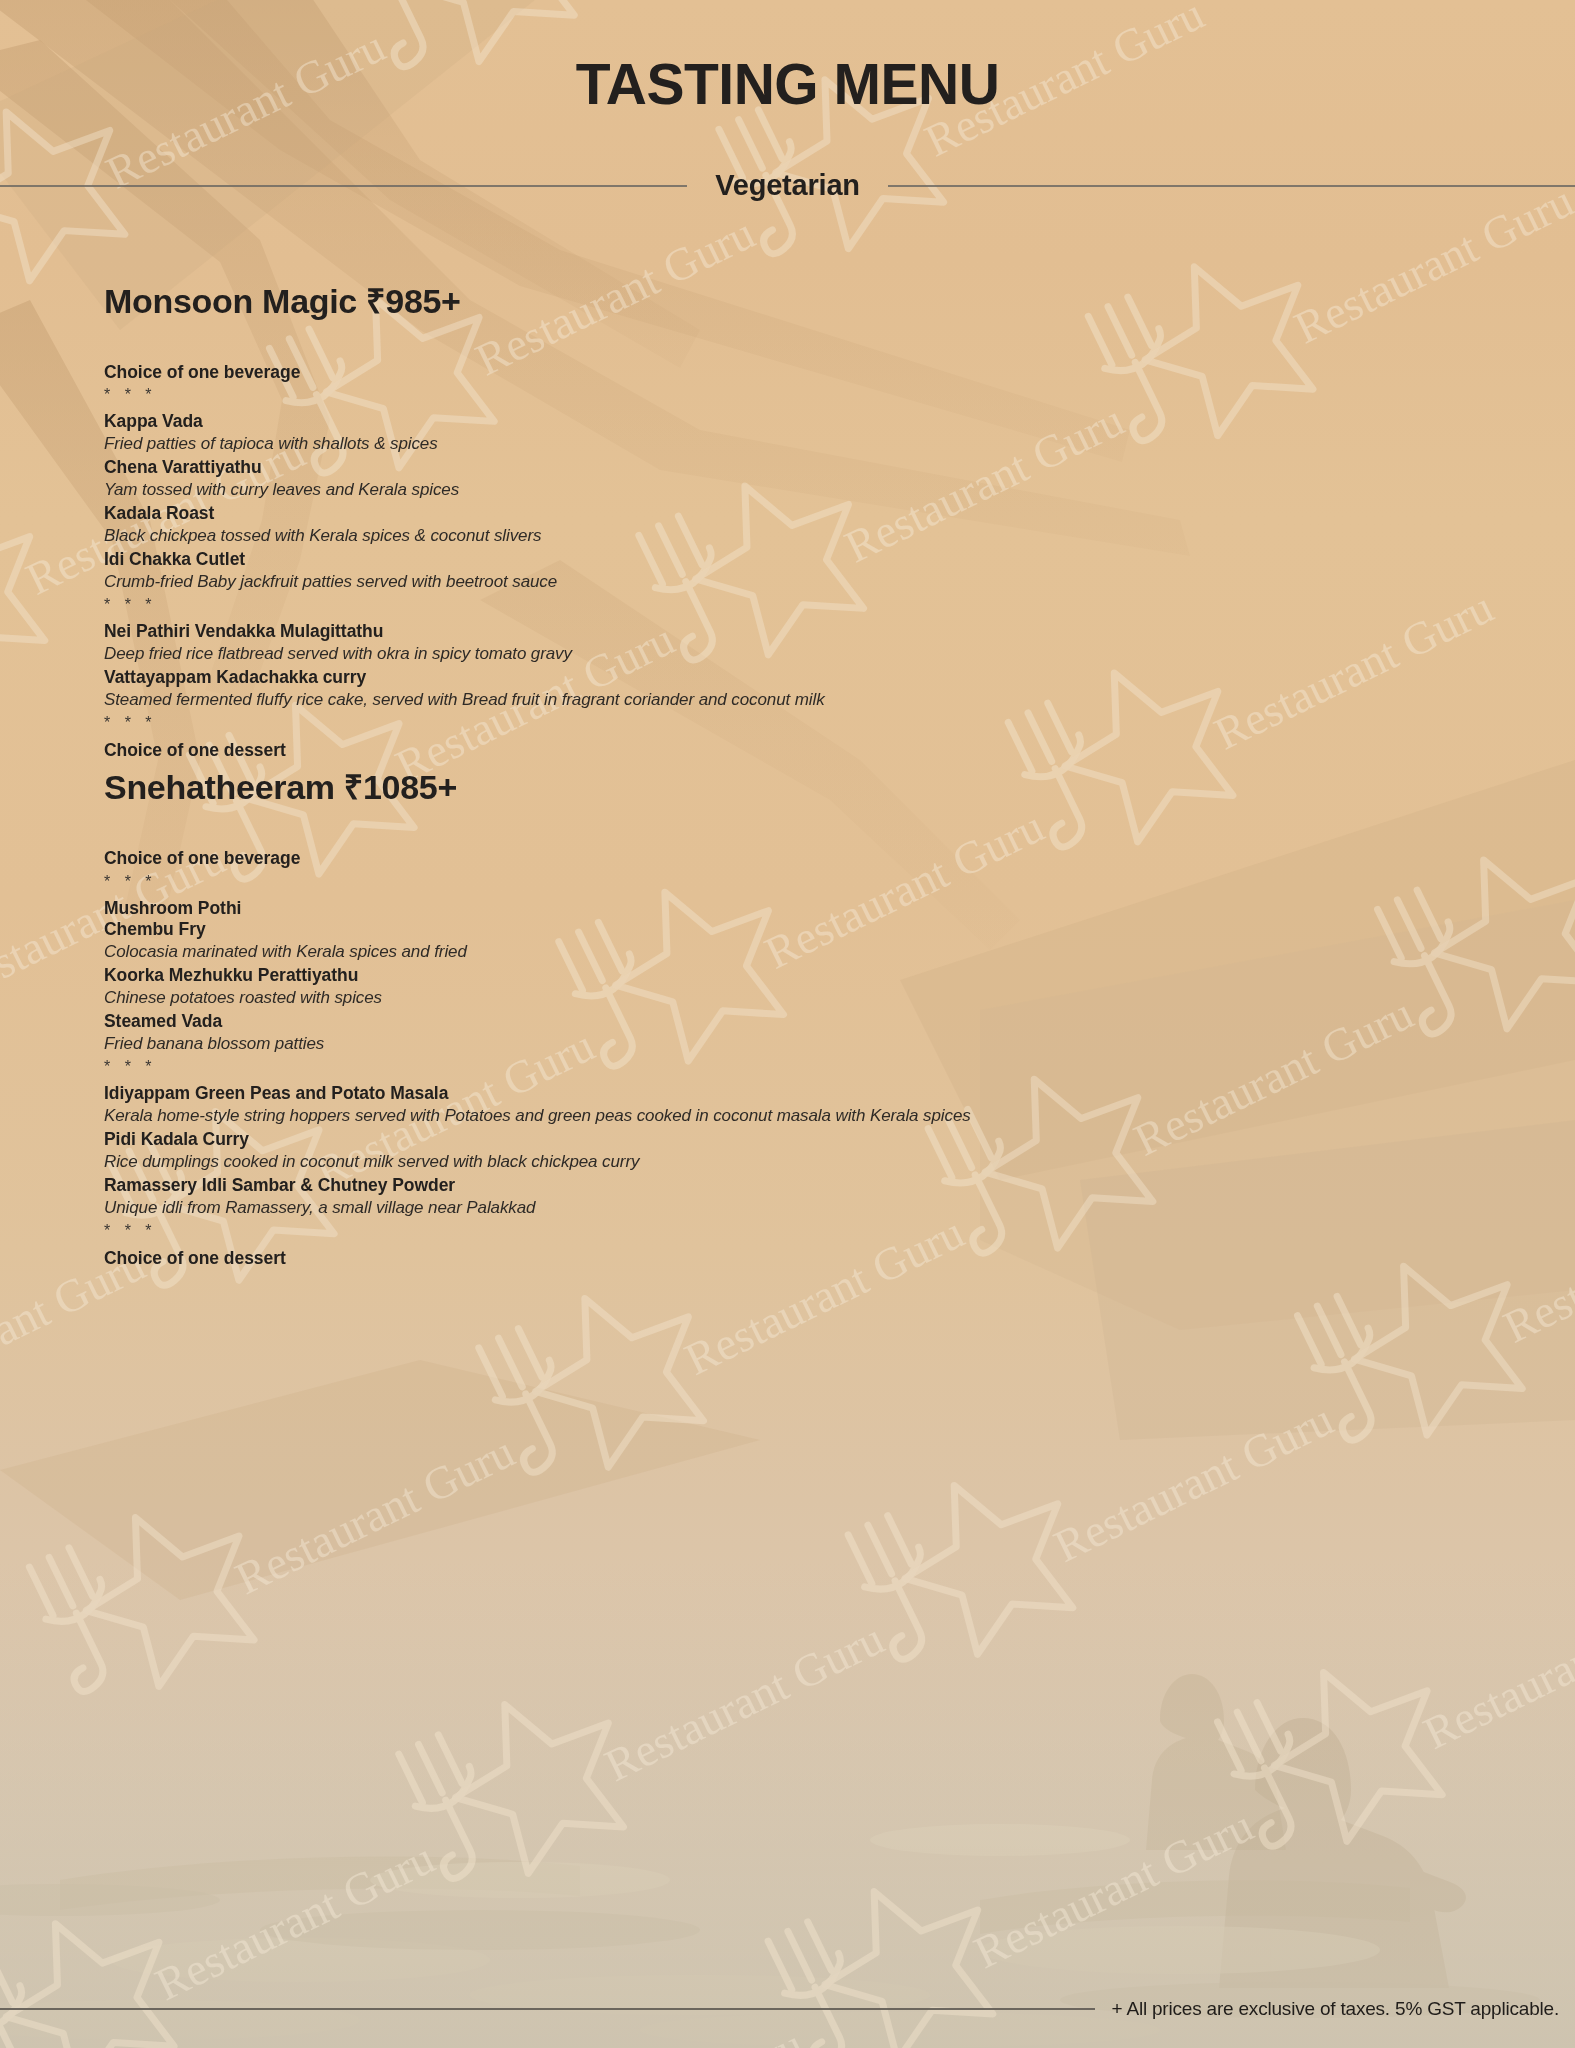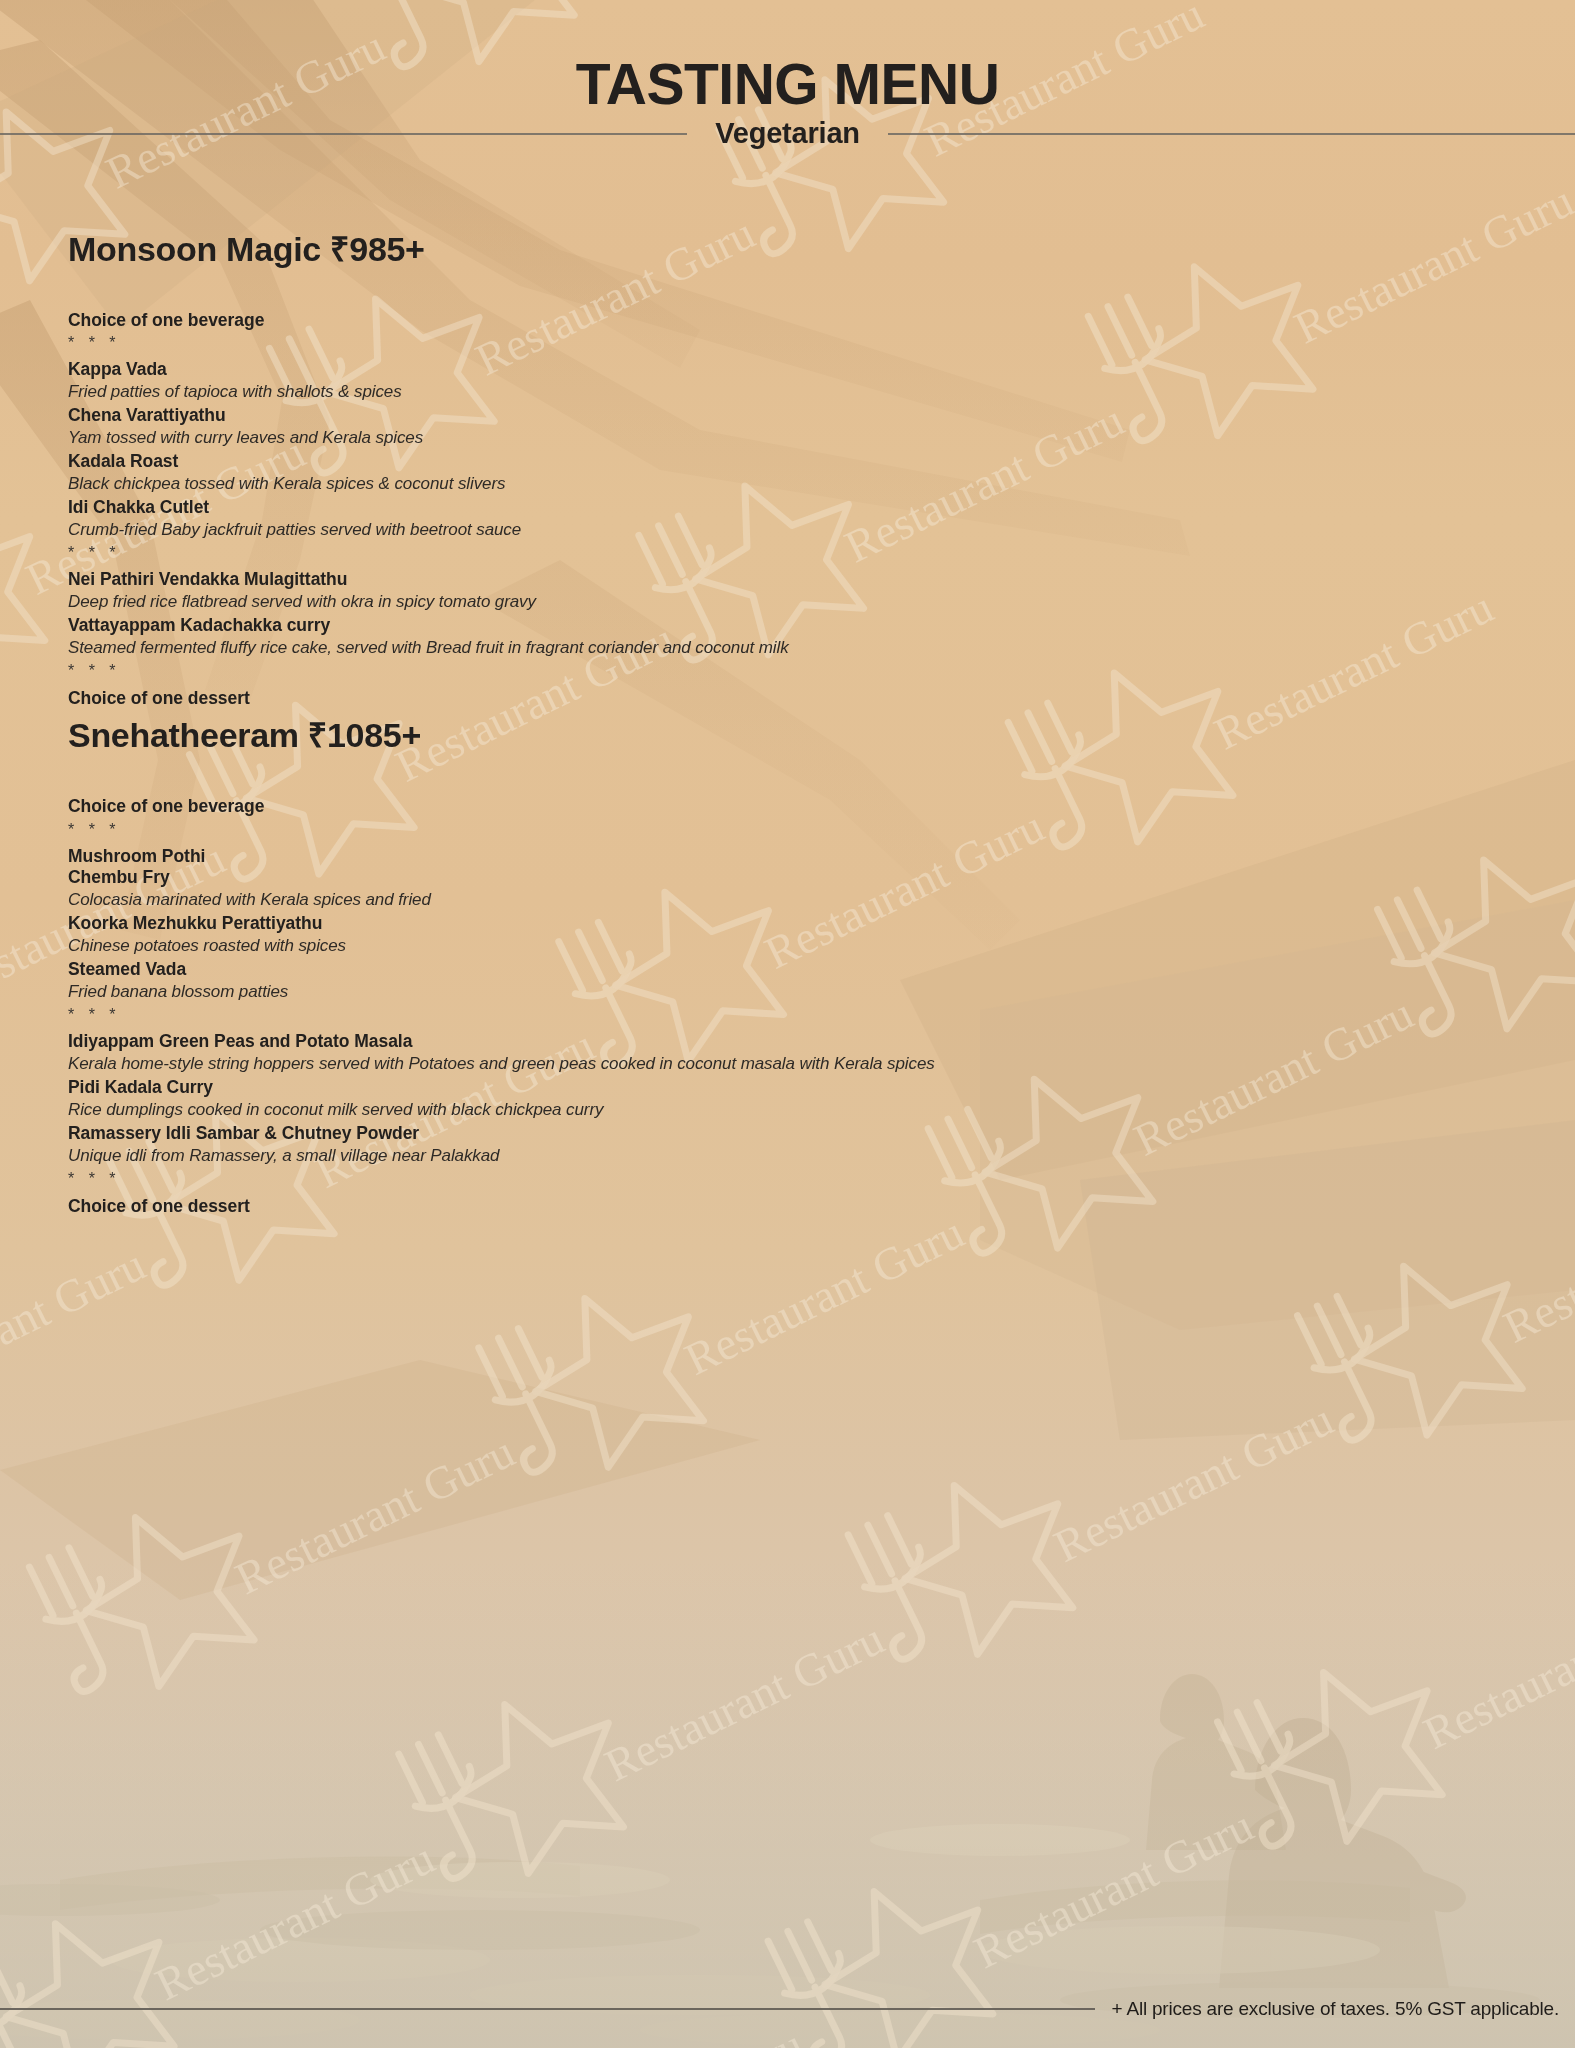--- a/index.html
+++ b/index.html
@@ -60,20 +60,21 @@
     font-size: 57px;
     font-weight: 800;
     letter-spacing: -0.5px;
     color: #23201e;
     line-height: 1.05;
     margin: 0;
   }
 
   .subtitle-row {
     position: relative;
+    margin-top: 52px;
     height: 38px;
     display: flex;
     align-items: center;
     justify-content: center;
   }
   .rule {
     flex: 1 1 auto;
     height: 2px;
     background: #6e6a63;
     opacity: .85;
@@ -84,21 +85,21 @@
     font-size: 29px;
     font-weight: 800;
     color: #23201e;
     white-space: nowrap;
     letter-spacing: -0.2px;
   }
 
   
   .content {
     position: relative;
-    padding-left: 68px;
+    padding-left: 104px;
     padding-right: 100px;
   }
 
   .section { position: relative; }
   .section.first  { margin-top: 72px; }
   .section.second { }
 
   .section-title {
     font-size: 34px;
     font-weight: 800;

